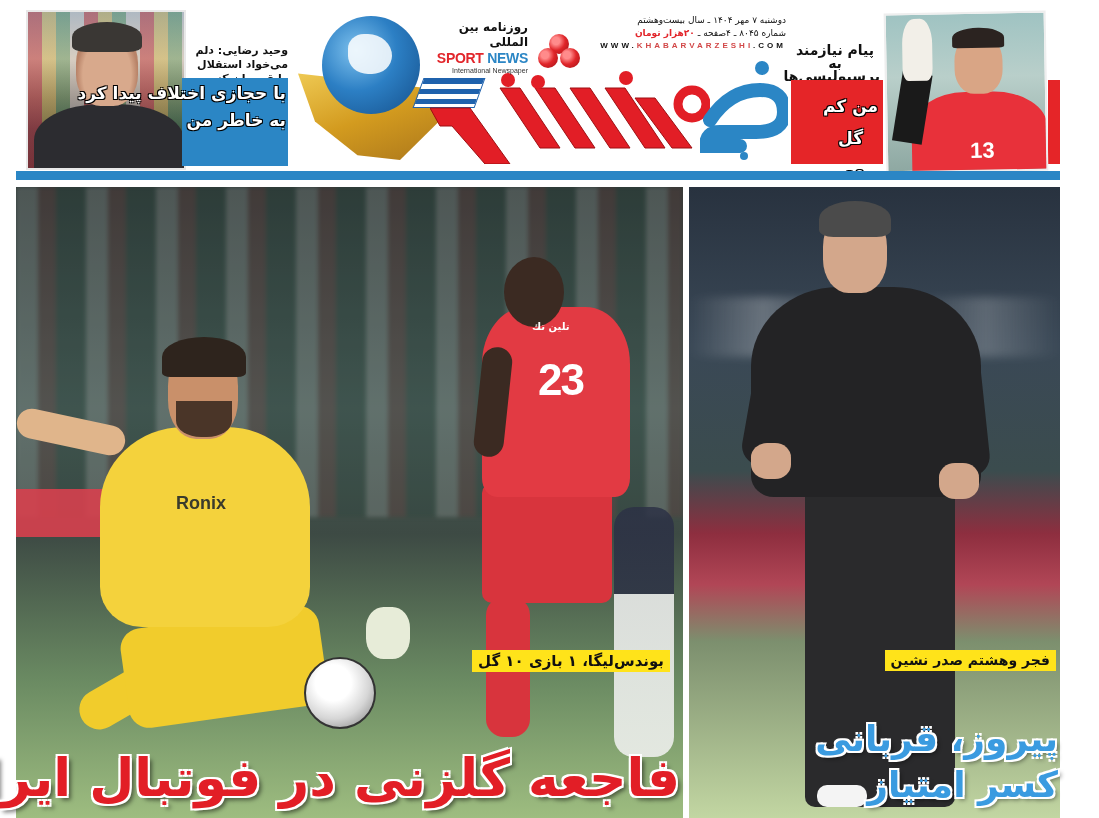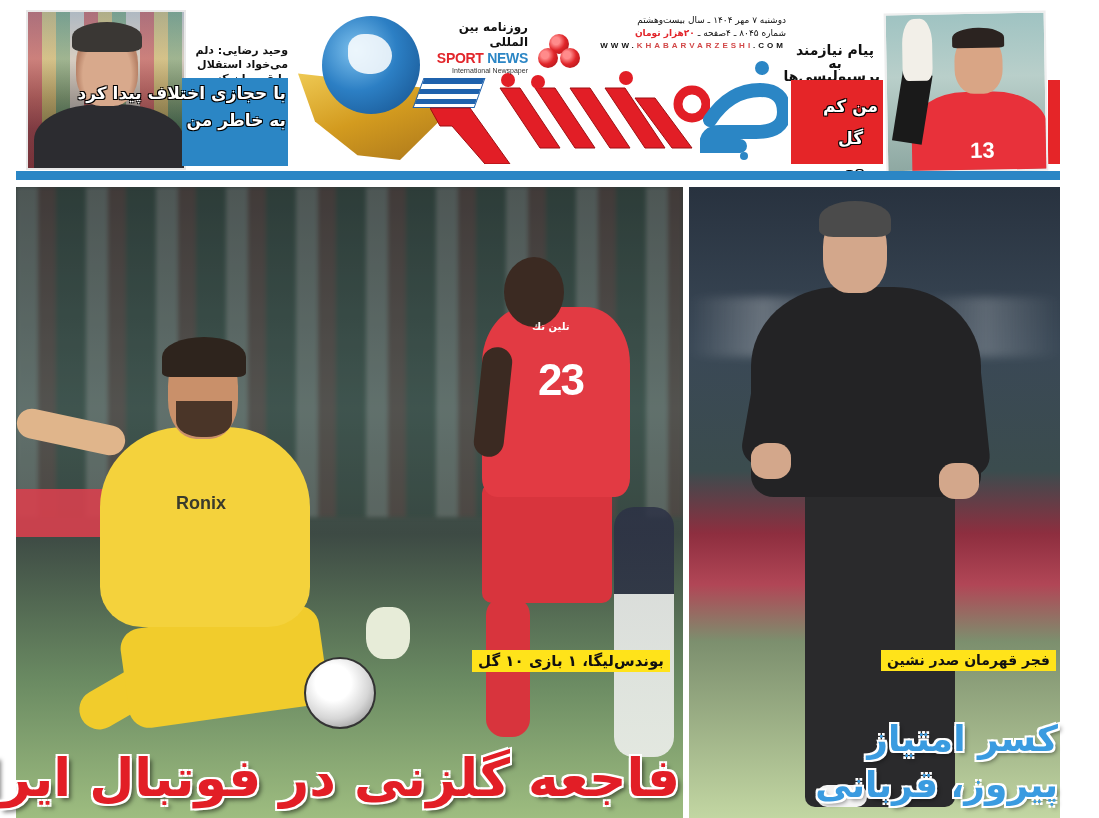--- a/index.html
+++ b/index.html
@@ -231,18 +231,18 @@
   <div class="coach-arm-l"></div>
   <div class="coach-arm-r"></div>
   <div class="coach-shirt"></div>
   <div class="coach-hand-l"></div>
   <div class="coach-hand-r"></div>
   <div class="coach-head"></div>
   <div class="coach-hair"></div>
 </div>
 
 <div class="abs rp-kicker">
-  <div><span class="ysub-line">فجر قهرمان صدر نشین</span></div>
+  <div><span class="ysub-line">فجر وهشتم صدر نشین</span></div>
 </div>
 <div class="abs rp-head">
+  <div>پیروز، قربانی</div>
   <div>کسر امتیاز</div>
-  <div>پیروز، قربانی</div>
 </div>
 
 </body></html>

